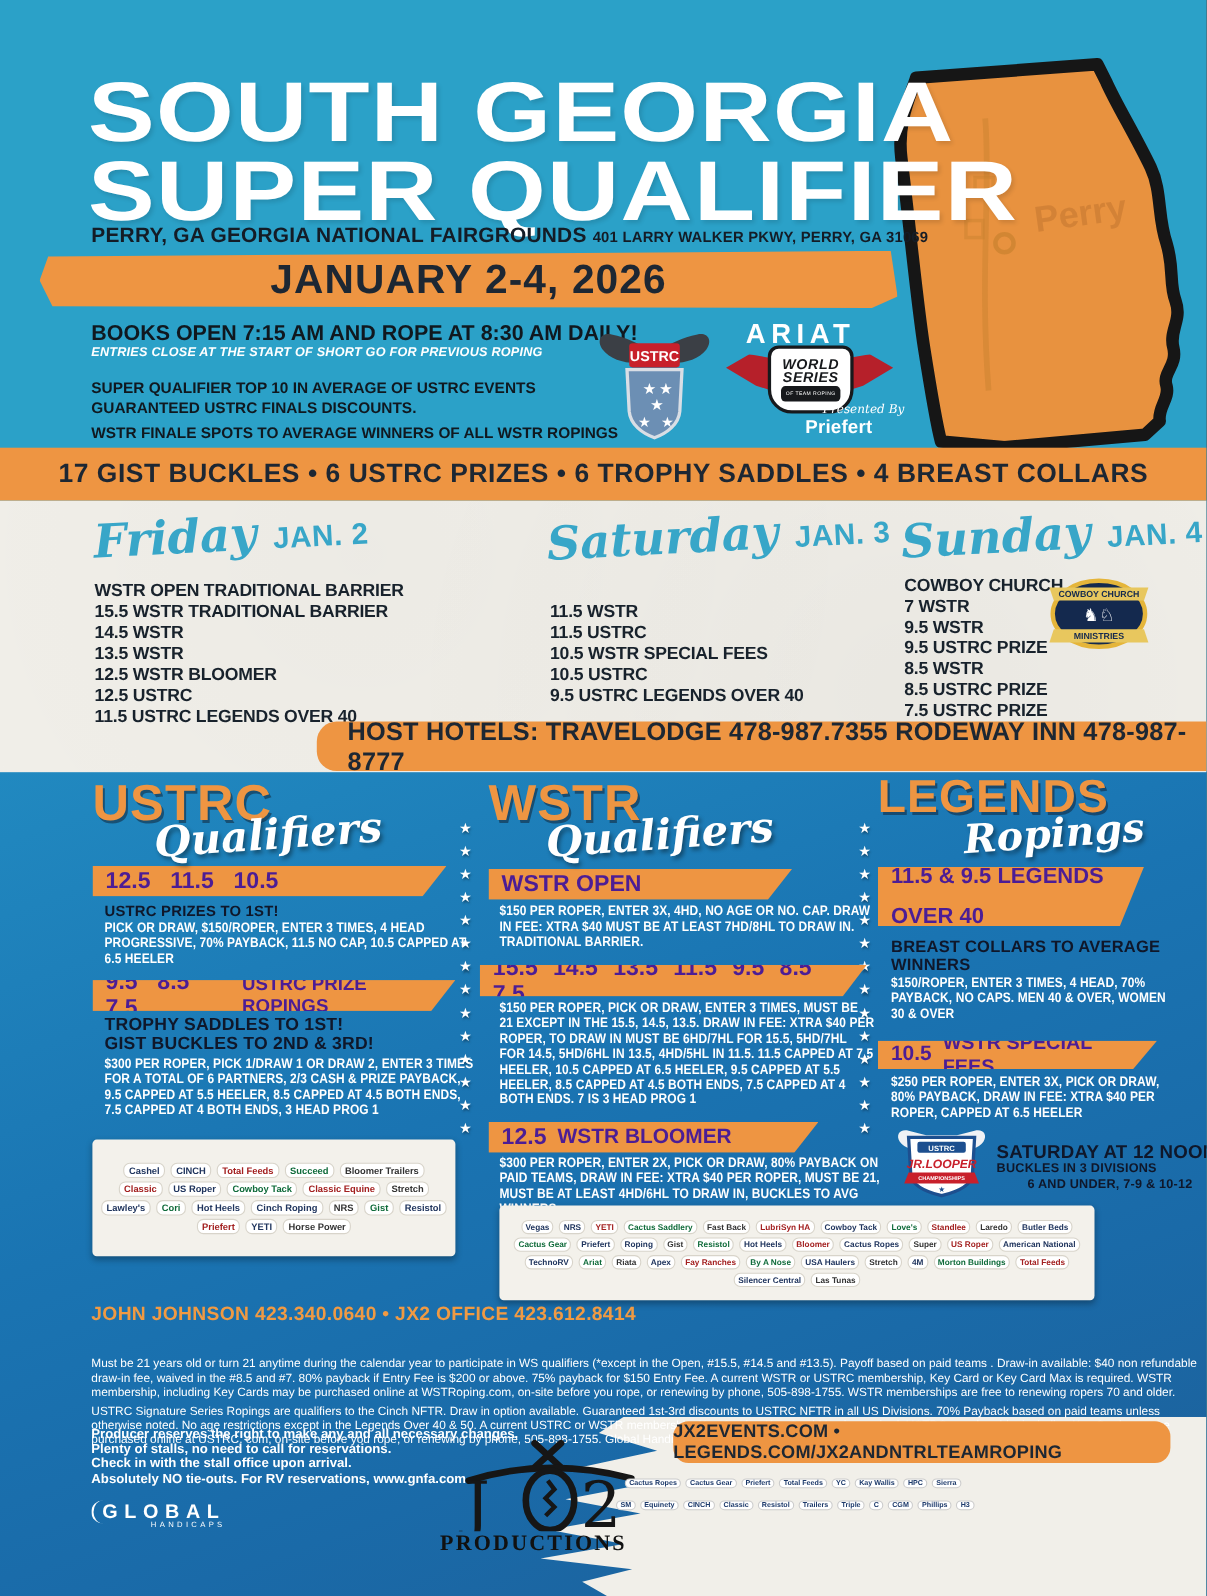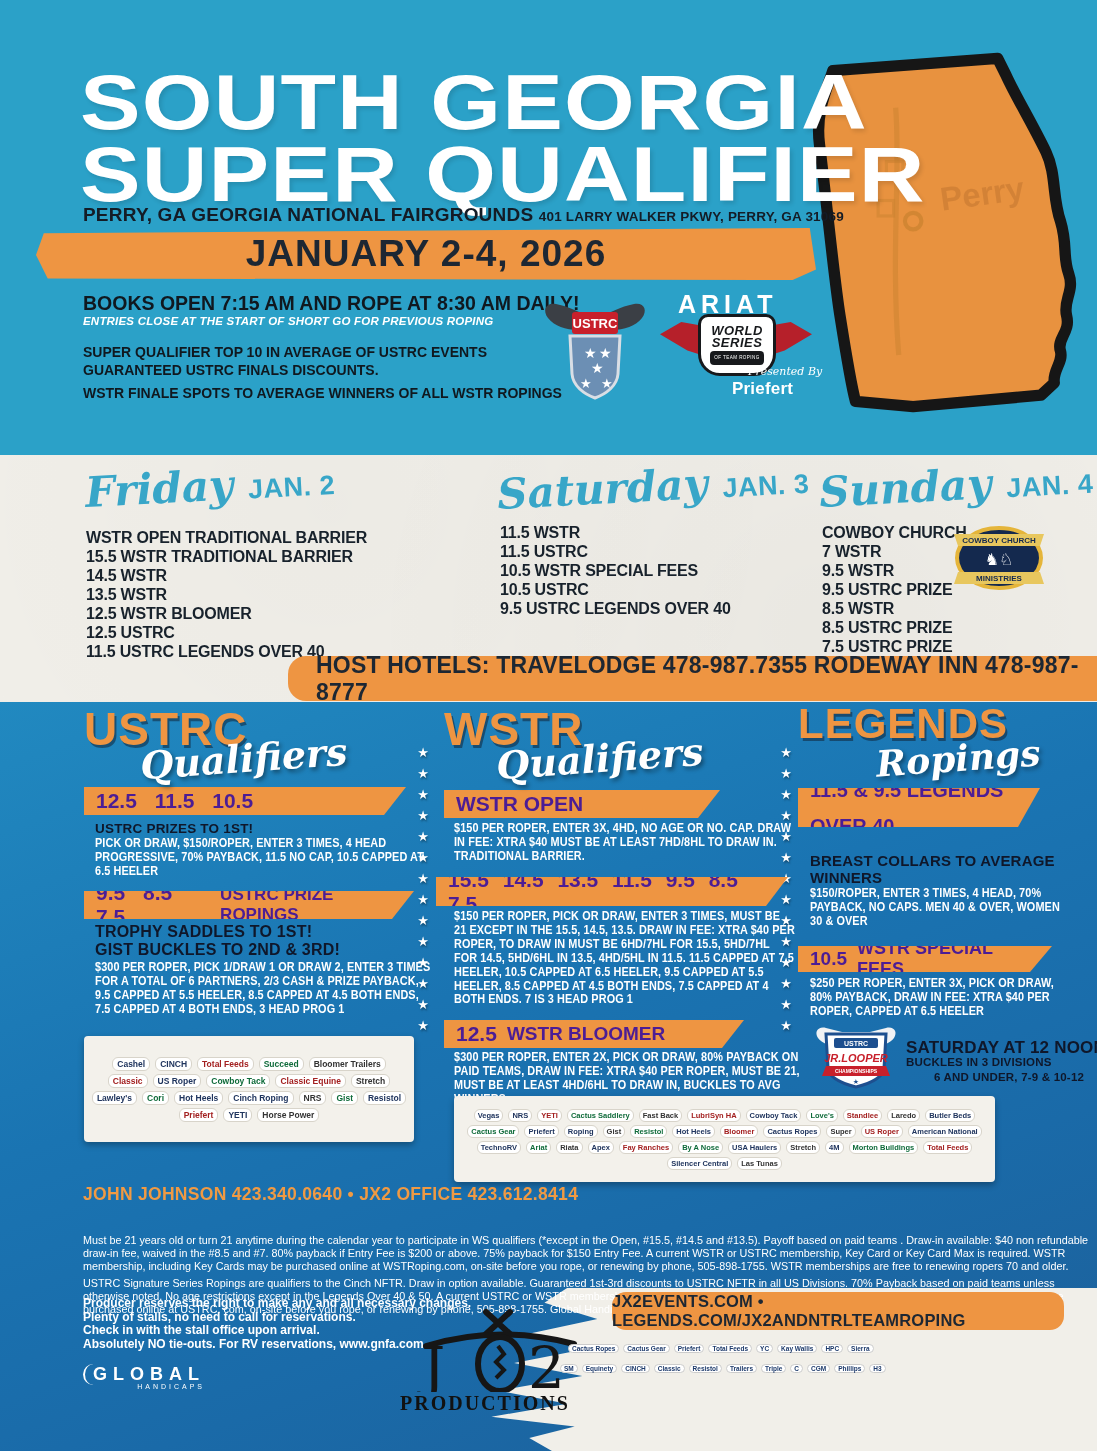--- a/index.html
+++ b/index.html
@@ -116,20 +116,21 @@
   <div class="abs ariat-name" style="left:678px;top:290px;">ARIAT</div>
   <div class="abs wing" style="left:660px;top:322px;"></div>
   <div class="abs wshield" style="left:698px;top:314px;">
     <div class="w1">WORLD</div>
     <div class="w1">SERIES</div>
     <div class="w3">OF TEAM ROPING</div>
   </div>
   <div class="abs pby" style="left:748px;top:365px;">Presented By</div>
   <div class="abs prf" style="left:732px;top:379px;">Priefert</div>
 
+  <div class="abs band">17 GIST BUCKLES • 6 USTRC PRIZES • 6 TROPHY SADDLES • 4 BREAST COLLARS</div>
 
   <div class="abs paper"></div>
 
   <div class="abs dayhead" style="left:86px;top:468px;z-index:3;">
     <span>Friday</span>
     <span class="jan">JAN. 2</span>
   </div>
   <div class="abs sched" style="left:86px;top:528px;z-index:3;">
       <div>WSTR OPEN TRADITIONAL BARRIER</div>
       <div>15.5 WSTR TRADITIONAL BARRIER</div>
@@ -137,21 +138,21 @@
       <div>13.5 WSTR</div>
       <div>12.5 WSTR BLOOMER</div>
       <div>12.5 USTRC</div>
       <div>11.5 USTRC LEGENDS OVER 40</div>
     </div>
 
   <div class="abs dayhead" style="left:498px;top:470px;z-index:3;">
     <span>Saturday</span>
     <span class="jan">JAN. 3</span>
   </div>
-  <div class="abs sched" style="left:500px;top:523px;z-index:3;">
+  <div class="abs sched" style="left:500px;top:547px;z-index:3;">
       <div>11.5 WSTR</div>
       <div>11.5 USTRC</div>
       <div>10.5 WSTR SPECIAL FEES</div>
       <div>10.5 USTRC</div>
       <div>9.5 USTRC LEGENDS OVER 40</div>
     </div>
 
   <div class="abs dayhead" style="left:820px;top:468px;z-index:3;">
     <span>Sunday</span>
     <span class="jan">JAN. 4</span>
@@ -293,21 +294,21 @@
       <span class="pill">Stretch</span>
       <span class="pill">4M</span>
       <span class="pill">Morton Buildings</span>
       <span class="pill">Total Feeds</span>
       <span class="pill">Silencer Central</span>
       <span class="pill">Las Tunas</span>
     </div>
 
   <div class="abs coltitle" style="left:798px;top:700px;font-size:42px;">LEGENDS</div>
   <div class="abs script" style="left:876px;top:737px;font-size:36px;">Ropings</div>
-  <div class="abs flag" style="left:798px;top:788px;width:242px;height:39px;flex-direction:column;align-items:flex-start;justify-content:center;gap:12px;">
+  <div class="abs flag" style="left:798px;top:788px;width:242px;height:54px;flex-direction:column;align-items:flex-start;justify-content:center;gap:12px;">
     <span style="font-size:20px;line-height:24px;">11.5 &amp; 9.5 LEGENDS</span>
     <span style="font-size:20px;line-height:24px;">OVER 40</span>
   </div>
   <div class="abs whead" style="left:810px;top:852px;font-size:15px;">BREAST COLLARS TO AVERAGE</div>
   <div class="abs whead" style="left:810px;top:869px;font-size:15px;">WINNERS</div>
   <div class="abs wbody" style="left:810px;top:887px;width:300px;">$150/ROPER, ENTER 3 TIMES, 4 HEAD, 70% PAYBACK, NO CAPS. MEN 40 &amp; OVER, WOMEN 30 &amp; OVER</div>
   <div class="abs flag" style="left:798px;top:946px;width:254px;height:26px;">
     <span class="nums" style="font-size:19px;">10.5</span>
     <span style="font-size:18px;">WSTR SPECIAL FEES</span>
   </div>

